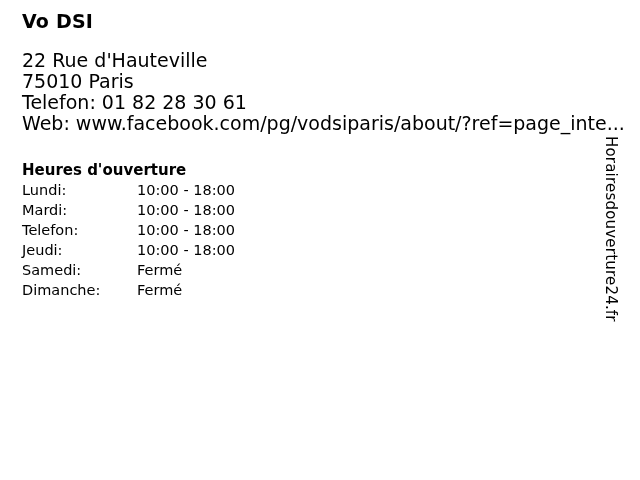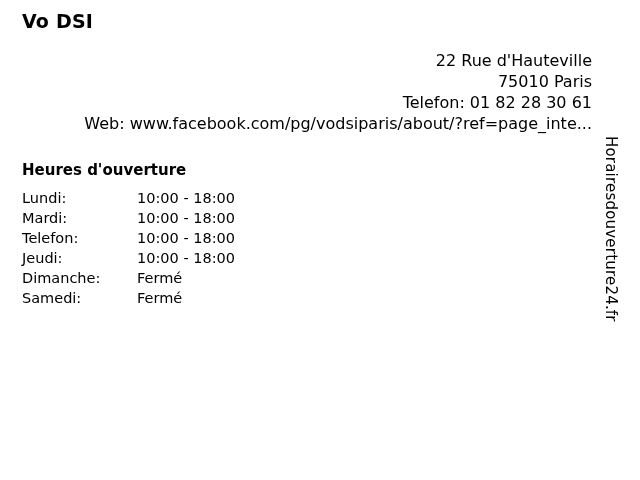--- a/index.html
+++ b/index.html
@@ -29,32 +29,31 @@
     width: 570px;
   }
   .business-title {
     font-size: 19px;
     font-weight: bold;
     letter-spacing: 0.2px;
     margin: 0 0 18px 0;
     line-height: 22px;
   }
   .address-block {
-    font-size: 16px;
+    font-size: 19px;
     line-height: 21px;
-    text-align: right;
   }
   .address-line {
     white-space: nowrap;
   }
   .section-title {
     font-size: 15px;
     font-weight: bold;
     margin-top: 26px;
-    margin-bottom: 8px;
+    margin-bottom: 0;
     line-height: 20px;
   }
   table.hours {
     border-collapse: collapse;
     font-size: 14.5px;
   }
   table.hours td {
     padding: 0;
     line-height: 20px;
     vertical-align: top;
@@ -109,25 +108,25 @@
         </tr>
         <tr>
           <td class="day">Telefon:</td>
           <td class="time">10:00 - 18:00</td>
         </tr>
         <tr>
           <td class="day">Jeudi:</td>
           <td class="time">10:00 - 18:00</td>
         </tr>
         <tr>
-          <td class="day">Dimanche:</td>
+          <td class="day">Samedi:</td>
           <td class="time">Fermé</td>
         </tr>
         <tr>
-          <td class="day">Samedi:</td>
+          <td class="day">Dimanche:</td>
           <td class="time">Fermé</td>
         </tr>
       </tbody>
     </table>
 
   </div>
 
   <div class="watermark">Horairesdouverture24.fr</div>
 
 </div>

